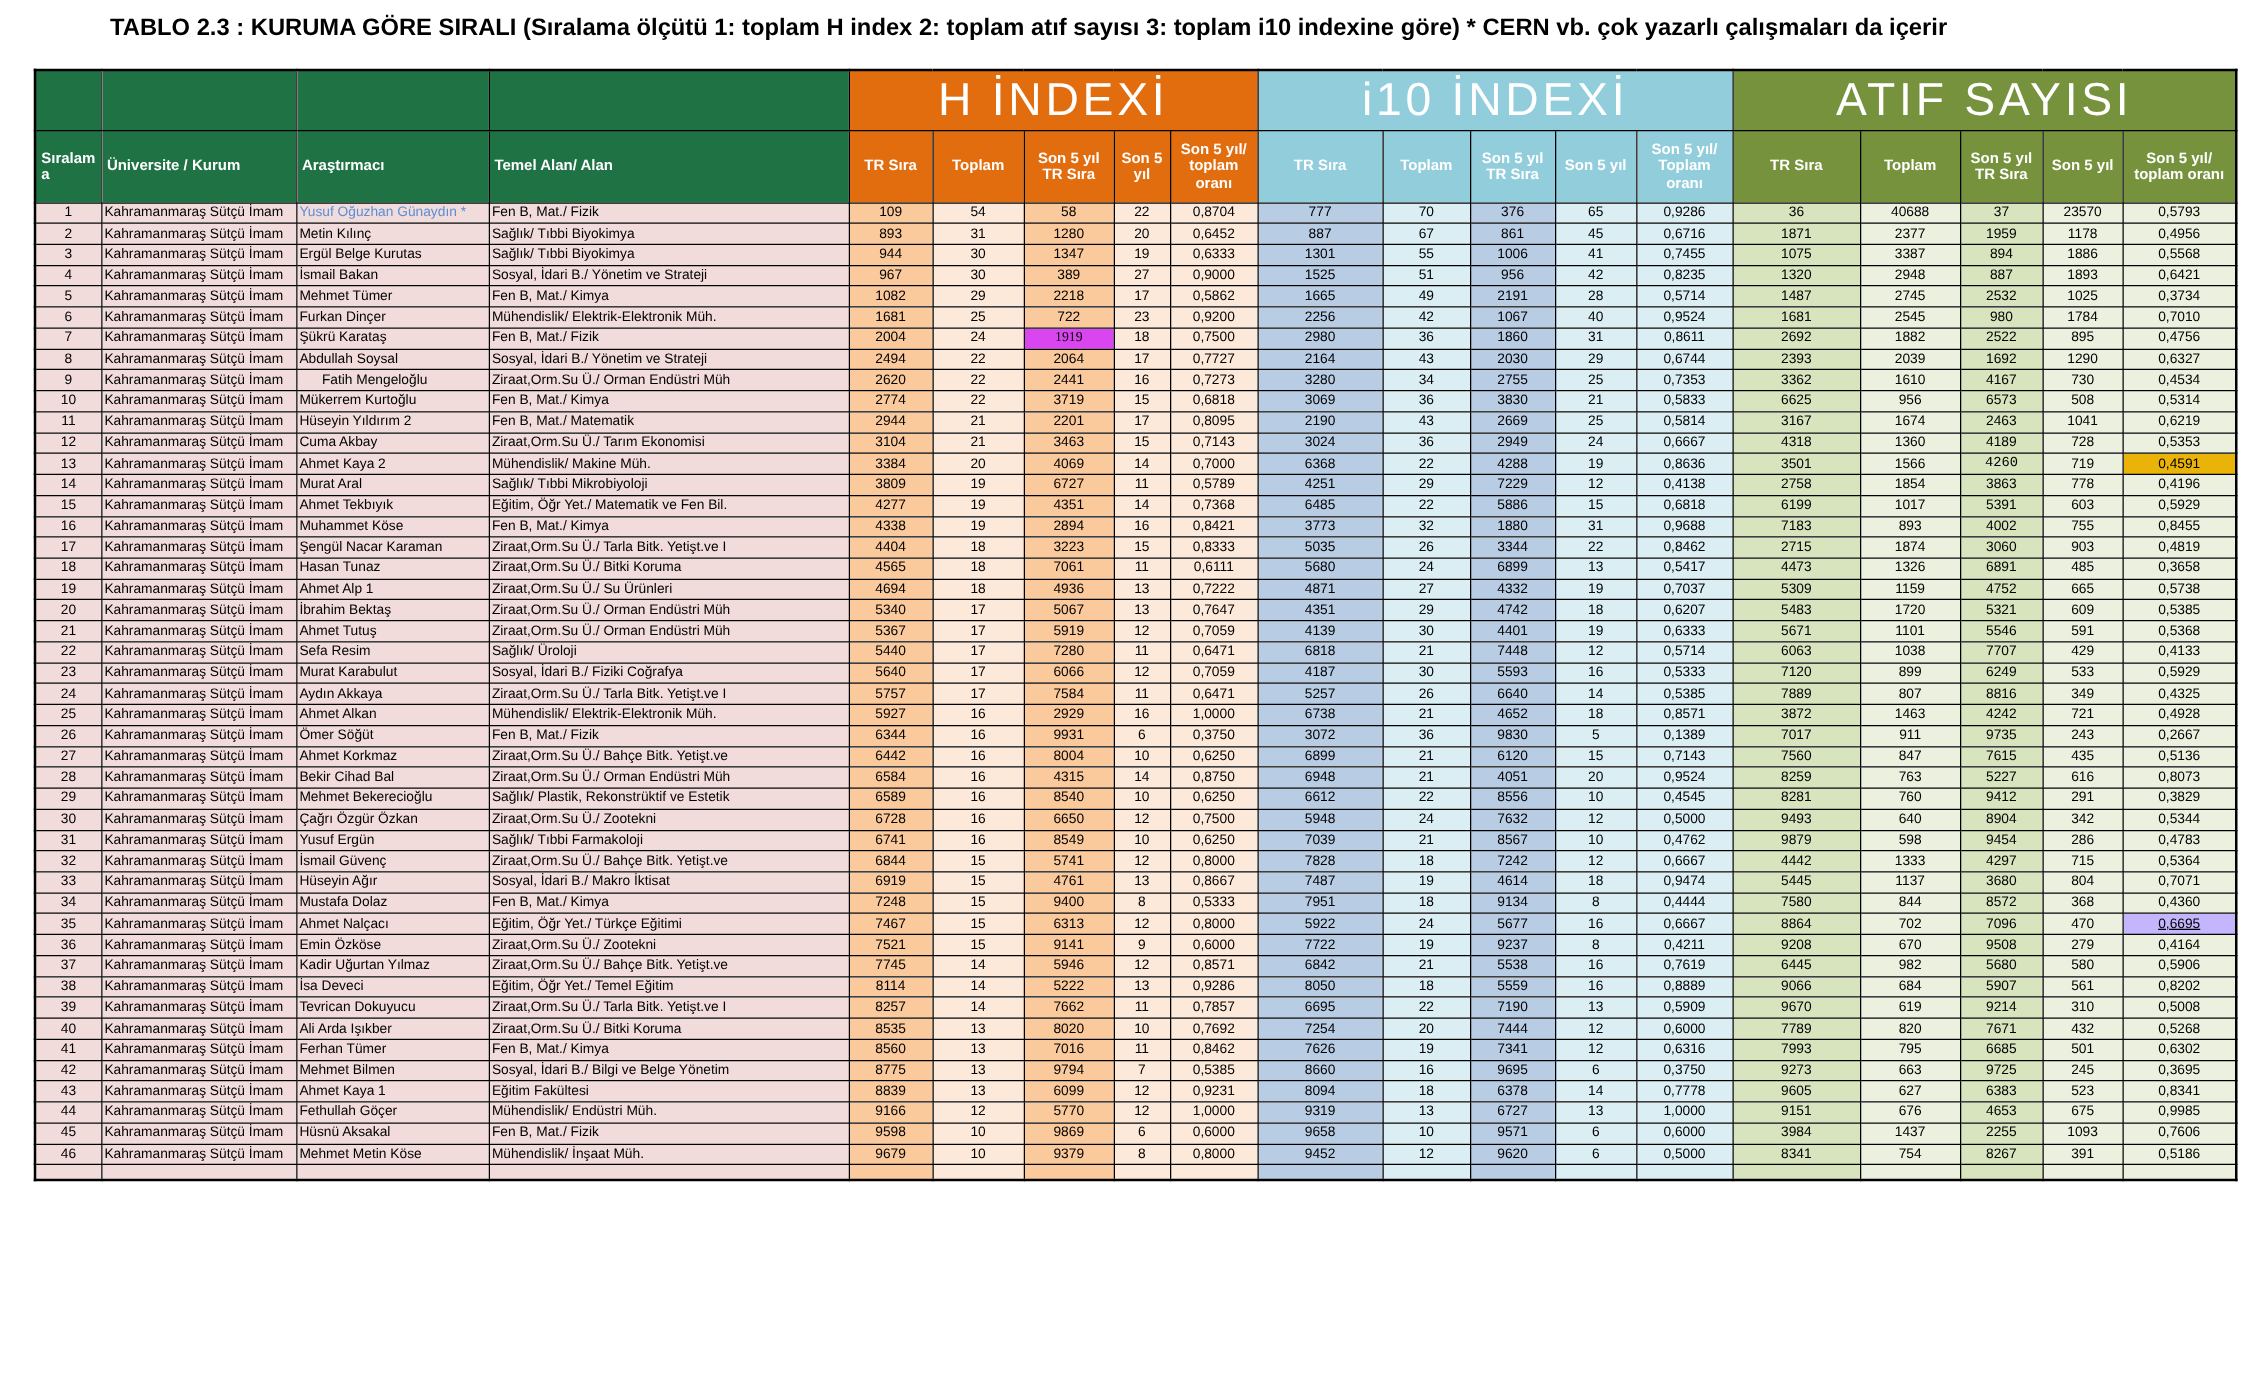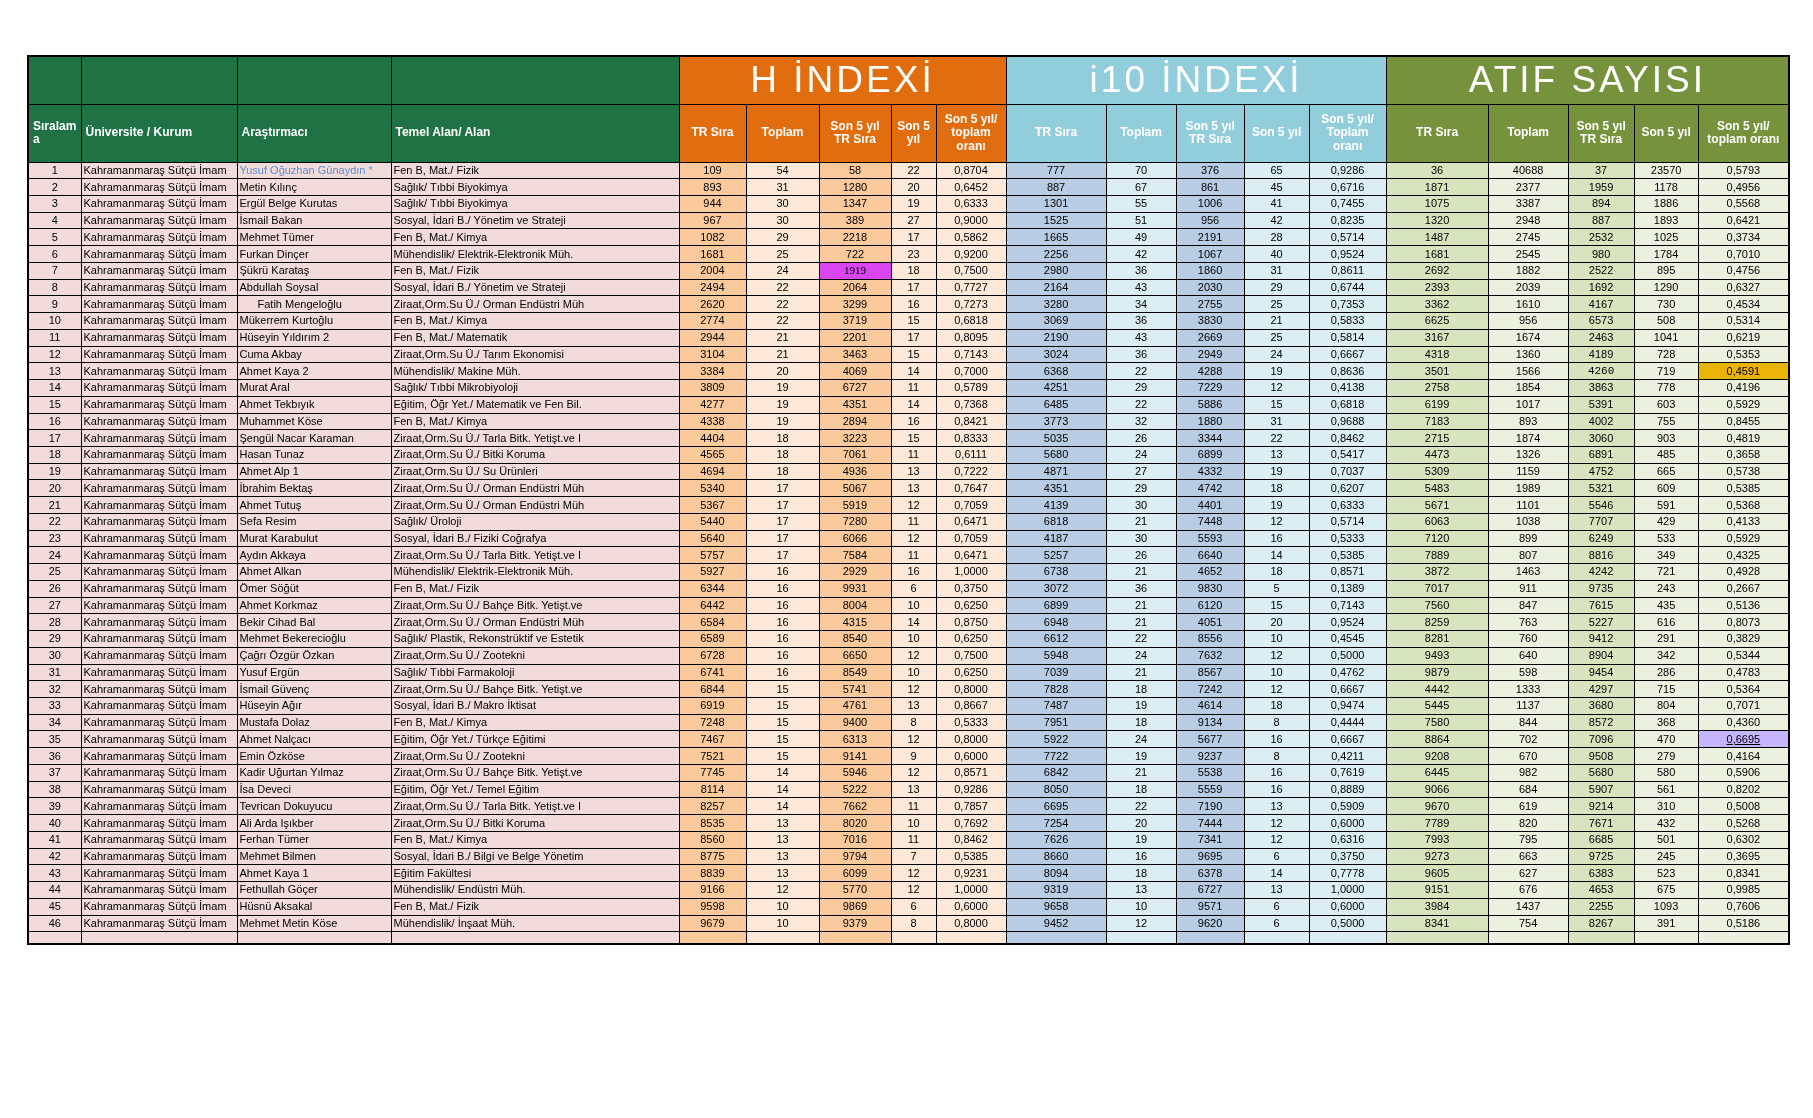--- a/index.html
+++ b/index.html
@@ -38,20 +38,21 @@
   td.txt { text-align:left; }
   td.num { text-align:center; }
   td.researcher-link { color:#5B8ED5;margin-left:44px; }
   tr.empty-row { height:12px; }
 </style>
 </head>
 <body>
 
 <div class="canvas">
 
+  <div class="doc-title">TABLO 2.3 : KURUMA GÖRE SIRALI  (Sıralama ölçütü 1: toplam  H index 2: toplam atıf sayısı 3: toplam i10 indexine göre) * CERN vb. çok yazarlı çalışmaları da içerir</div>
 
   <table class="rank">
     <colgroup id="cols">
         <col style="width: 53px;">
         <col style="width: 156px;">
         <col style="width: 154px;">
         <col style="width: 288px;">
         <col style="width: 67px;">
         <col style="width: 73px;">
         <col style="width: 72px;">
@@ -269,21 +270,21 @@
           <td class="num" style="background: rgb(235, 241, 222);">1290</td>
           <td class="num" style="background: rgb(235, 241, 222);">0,6327</td>
         </tr>
         <tr>
           <td class="num" style="background: rgb(242, 220, 219);">9</td>
           <td class="txt" style="background: rgb(242, 220, 219);">Kahramanmaraş Sütçü İmam</td>
           <td class="txt" style="background: rgb(242, 220, 219); padding-left: 20px;">Fatih Mengeloğlu</td>
           <td class="txt" style="background: rgb(242, 220, 219);">Ziraat,Orm.Su Ü./ Orman Endüstri Müh</td>
           <td class="num" style="background: rgb(250, 201, 156);">2620</td>
           <td class="num" style="background: rgb(253, 233, 217);">22</td>
-          <td class="num" style="background: rgb(250, 201, 156);">3299</td>
+          <td class="num" style="background: rgb(250, 201, 156);">2441</td>
           <td class="num" style="background: rgb(253, 233, 217);">16</td>
           <td class="num" style="background: rgb(253, 233, 217);">0,7273</td>
           <td class="num" style="background: rgb(184, 204, 228);">3280</td>
           <td class="num" style="background: rgb(218, 238, 243);">34</td>
           <td class="num" style="background: rgb(184, 204, 228);">2755</td>
           <td class="num" style="background: rgb(218, 238, 243);">25</td>
           <td class="num" style="background: rgb(218, 238, 243);">0,7353</td>
           <td class="num" style="background: rgb(215, 228, 189);">3362</td>
           <td class="num" style="background: rgb(235, 241, 222);">1610</td>
           <td class="num" style="background: rgb(215, 228, 189);">4167</td>
@@ -509,21 +510,21 @@
           <td class="num" style="background: rgb(253, 233, 217);">17</td>
           <td class="num" style="background: rgb(250, 201, 156);">5067</td>
           <td class="num" style="background: rgb(253, 233, 217);">13</td>
           <td class="num" style="background: rgb(253, 233, 217);">0,7647</td>
           <td class="num" style="background: rgb(184, 204, 228);">4351</td>
           <td class="num" style="background: rgb(218, 238, 243);">29</td>
           <td class="num" style="background: rgb(184, 204, 228);">4742</td>
           <td class="num" style="background: rgb(218, 238, 243);">18</td>
           <td class="num" style="background: rgb(218, 238, 243);">0,6207</td>
           <td class="num" style="background: rgb(215, 228, 189);">5483</td>
-          <td class="num" style="background: rgb(235, 241, 222);">1989</td>
+          <td class="num" style="background: rgb(235, 241, 222);">1720</td>
           <td class="num" style="background: rgb(215, 228, 189);">5321</td>
           <td class="num" style="background: rgb(235, 241, 222);">609</td>
           <td class="num" style="background: rgb(235, 241, 222);">0,5385</td>
         </tr>
         <tr>
           <td class="num" style="background: rgb(242, 220, 219);">21</td>
           <td class="txt" style="background: rgb(242, 220, 219);">Kahramanmaraş Sütçü İmam</td>
           <td class="txt" style="background: rgb(242, 220, 219);">Ahmet Tutuş</td>
           <td class="txt" style="background: rgb(242, 220, 219);">Ziraat,Orm.Su Ü./ Orman Endüstri Müh</td>
           <td class="num" style="background: rgb(250, 201, 156);">5367</td>

